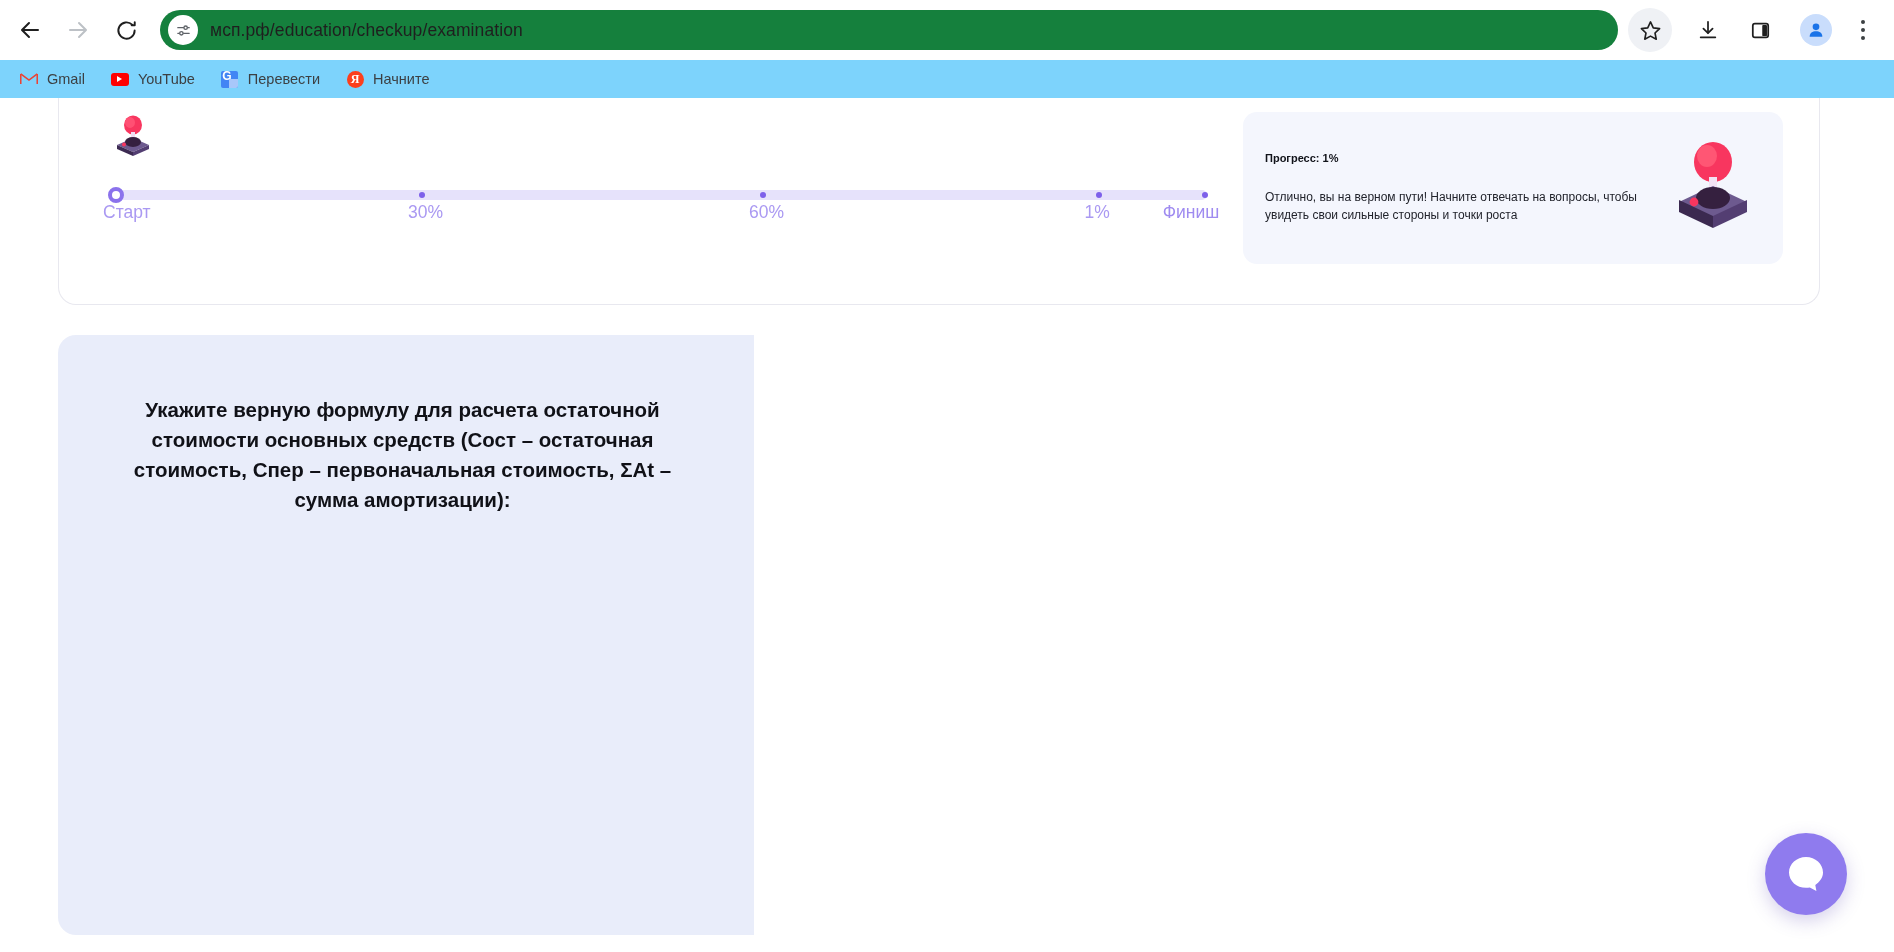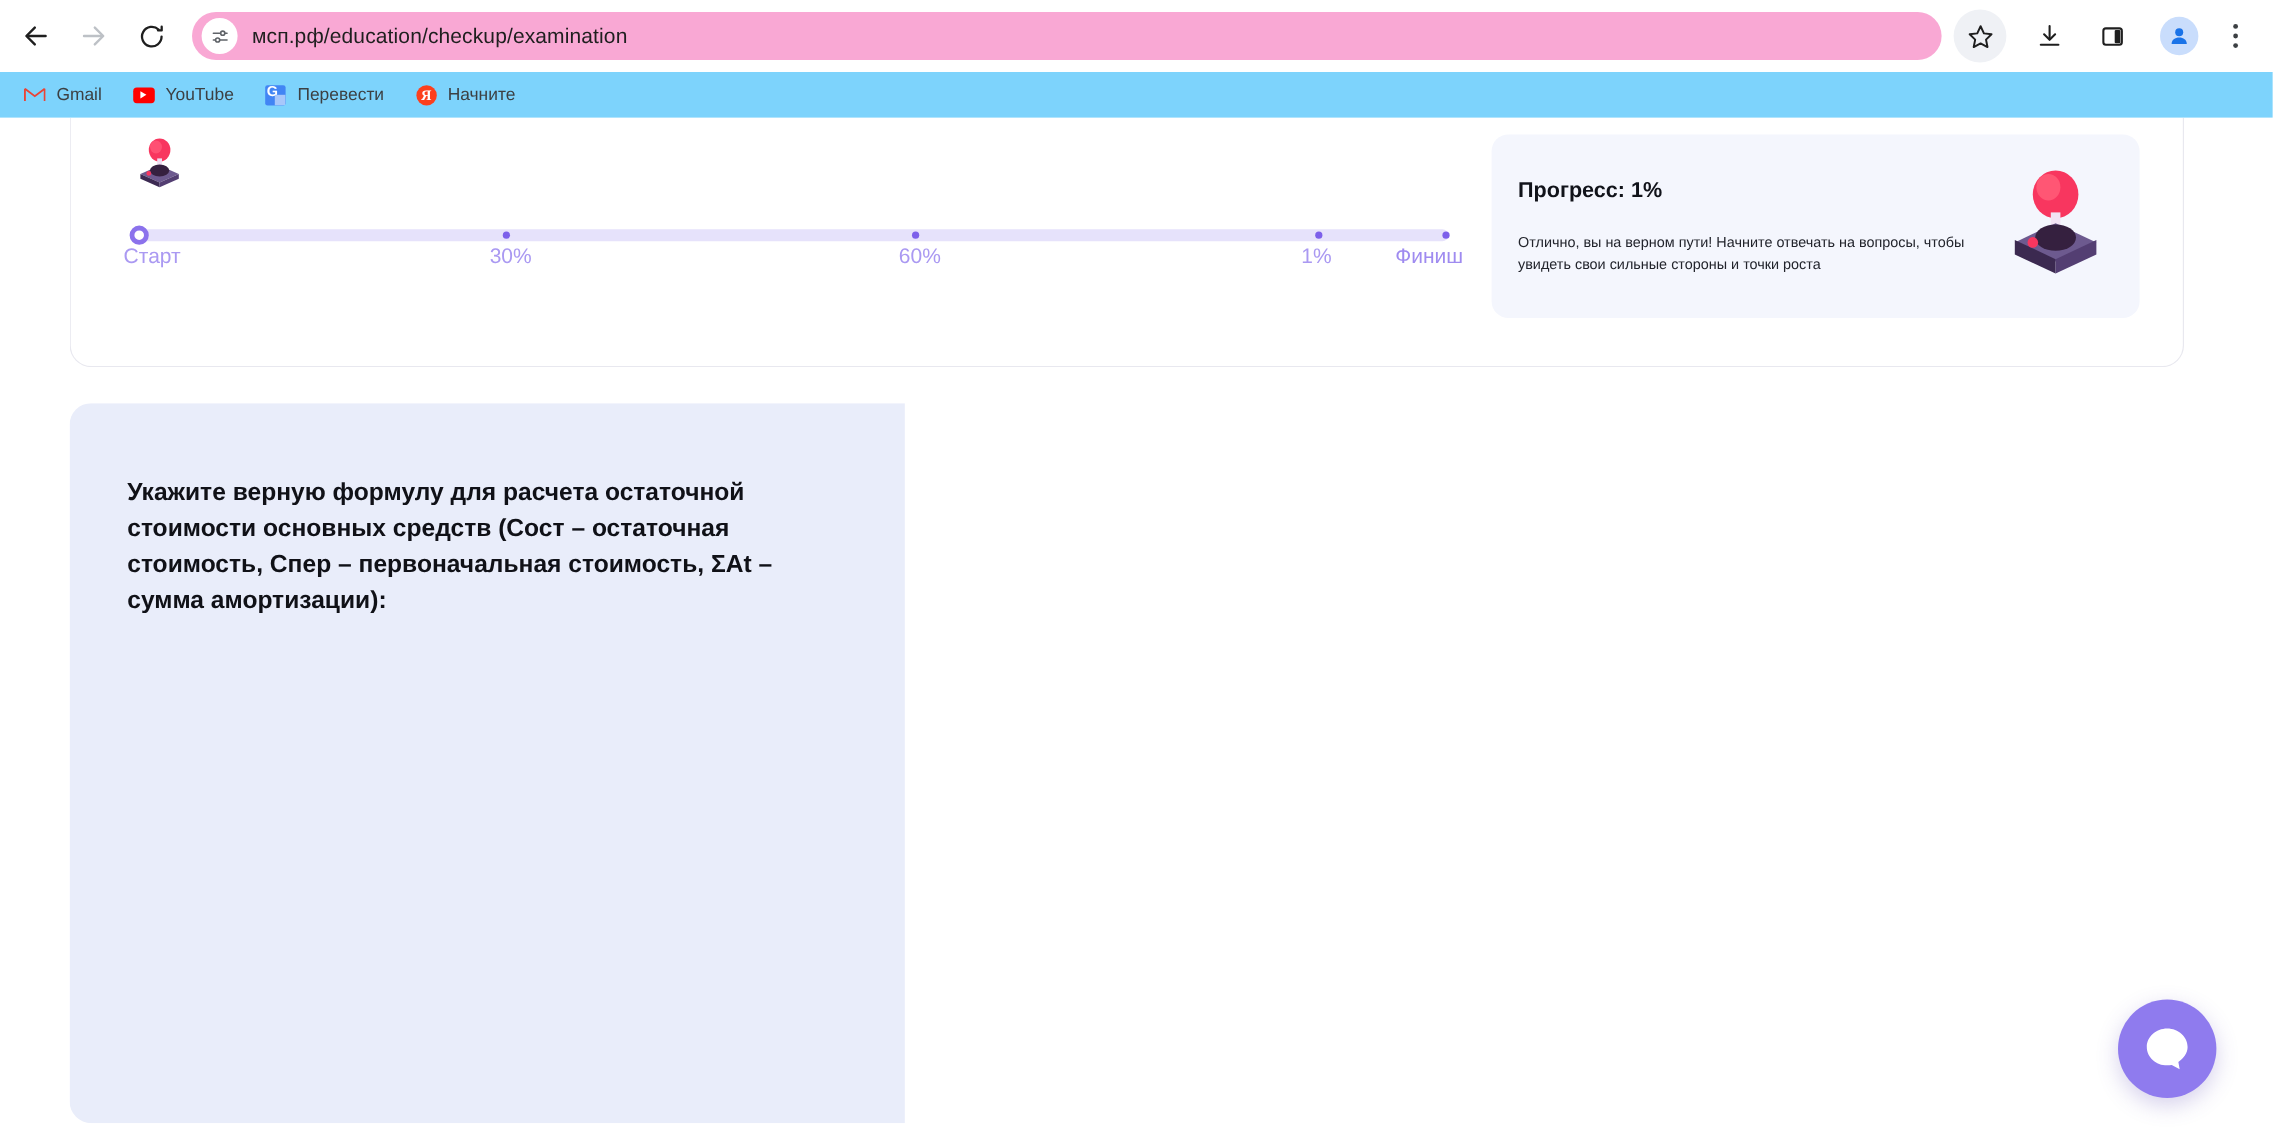--- a/index.html
+++ b/index.html
@@ -40,21 +40,21 @@
     flex: 0 0 auto;
     margin-right: 8px;
     color: #1f1f1f;
   }
   .nav-btn.disabled { color: #bdc1c6; }
   .nav-btn svg { display: block; }
 
   .omnibox {
     flex: 1 1 auto;
     height: 40px;
-    background: #f9a8d4;
+    background: #15803d;
     border-radius: 20px;
     display: flex;
     align-items: center;
     padding: 0 14px 0 8px;
     margin: 0 10px 0 6px;
     min-width: 0;
   }
   .omni-icon {
     width: 30px; height: 30px;
     border-radius: 50%;
@@ -253,39 +253,40 @@
     background: #f4f6fd;
     border-radius: 14px;
     padding: 22px 24px 22px 22px;
     display: flex;
     align-items: center;
     gap: 14px;
     margin-top: 14px;
   }
   .pi-text { flex: 1 1 auto; min-width: 0; }
   .pi-title {
-    font-size: 18px;
+    font-size: 11px;
     font-weight: bold;
     color: #11131a;
     margin-bottom: 25px;
   }
   .pi-desc {
     font-size: 12px;
     line-height: 1.48;
     color: #22242c;
   }
   .joy-big { flex: 0 0 auto; }
 
   
   .qa-card {
     margin-top: 30px;
     display: flex;
     border-radius: 18px;
     overflow: hidden;
     min-height: 600px;
+    text-align: center;
   }
   .q-pane {
     flex: 0 0 696px;
     background: #e9edfa;
     padding: 60px 55px 40px 48px;
   }
   .q-text {
     font-size: 20.5px;
     line-height: 1.46;
     color: #101117;

